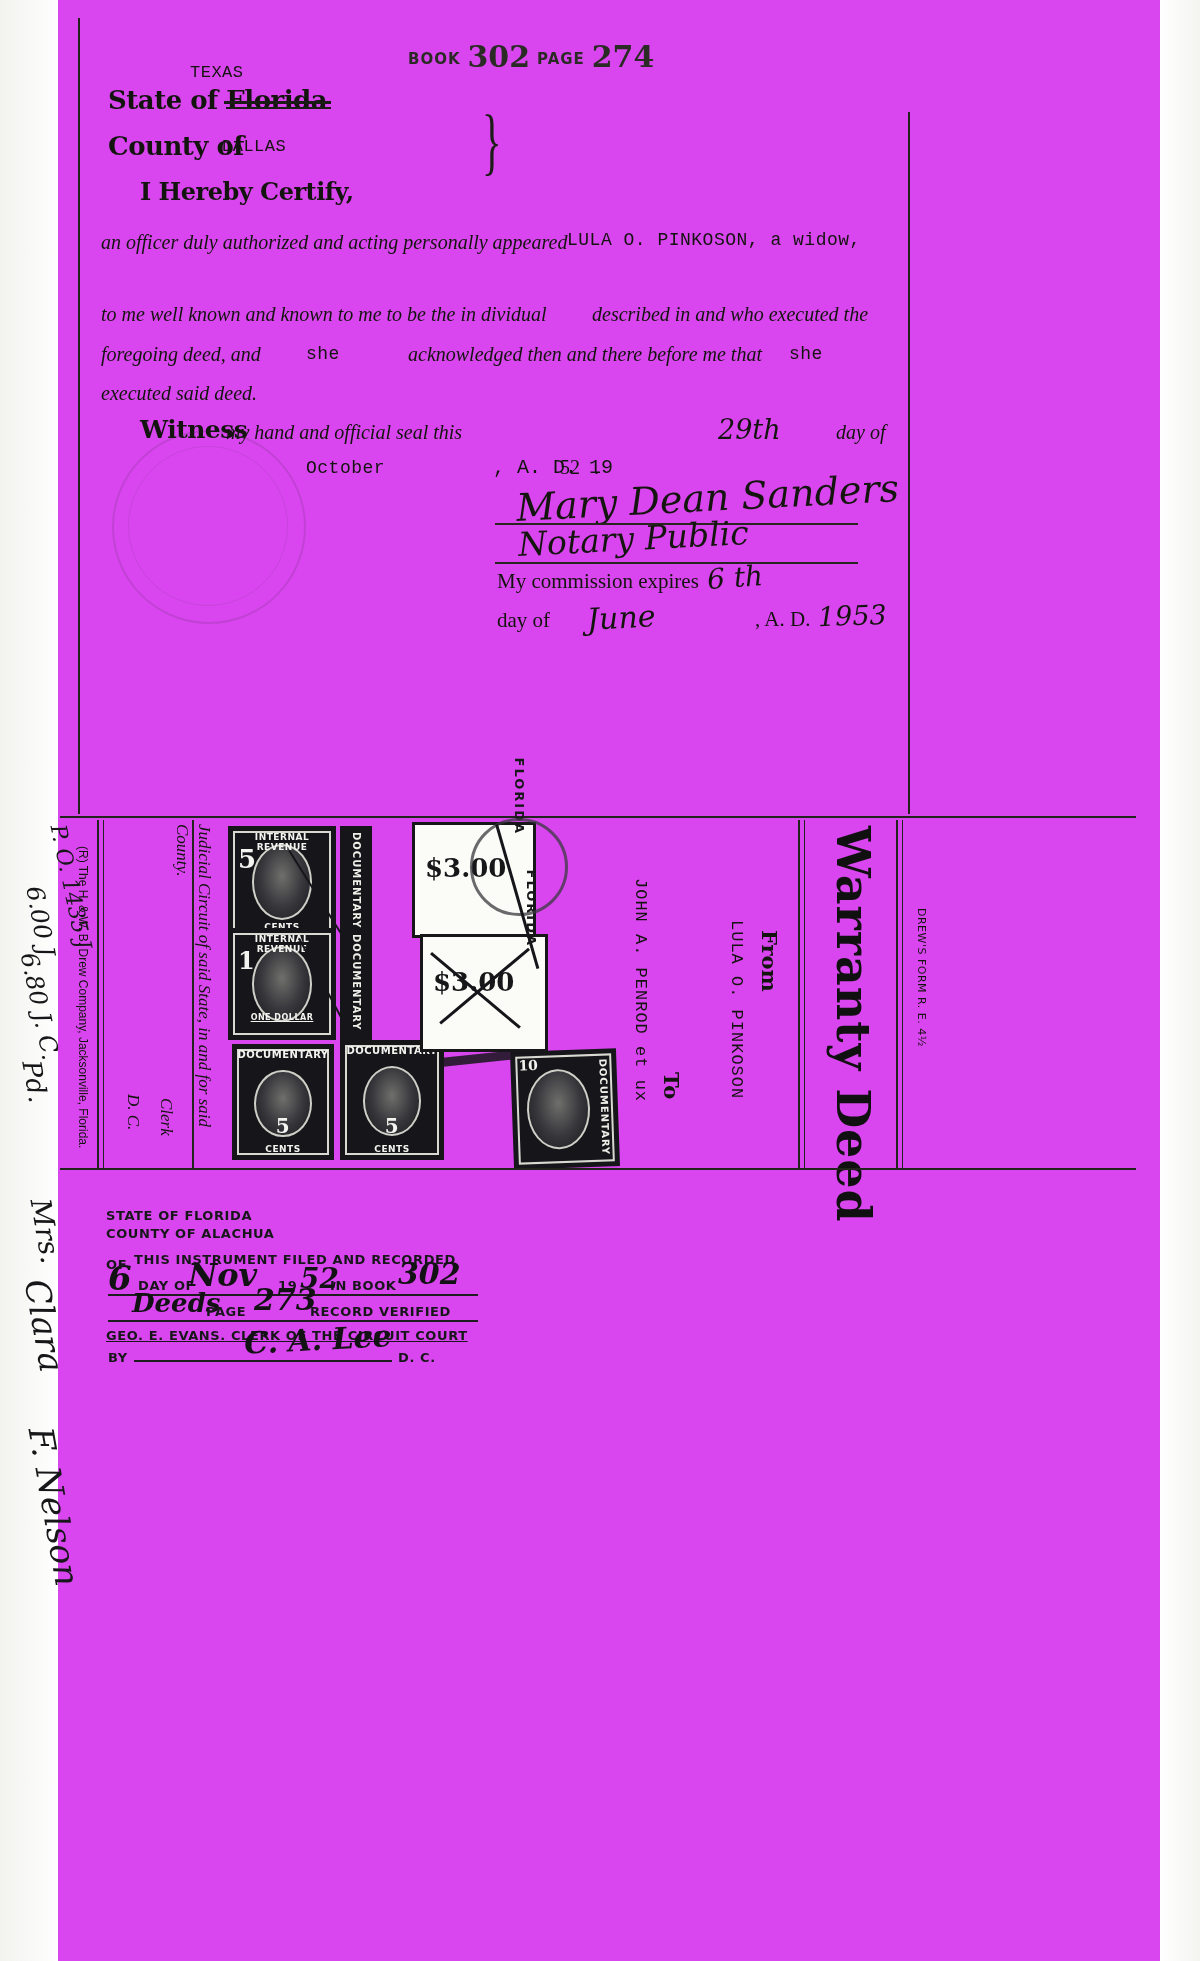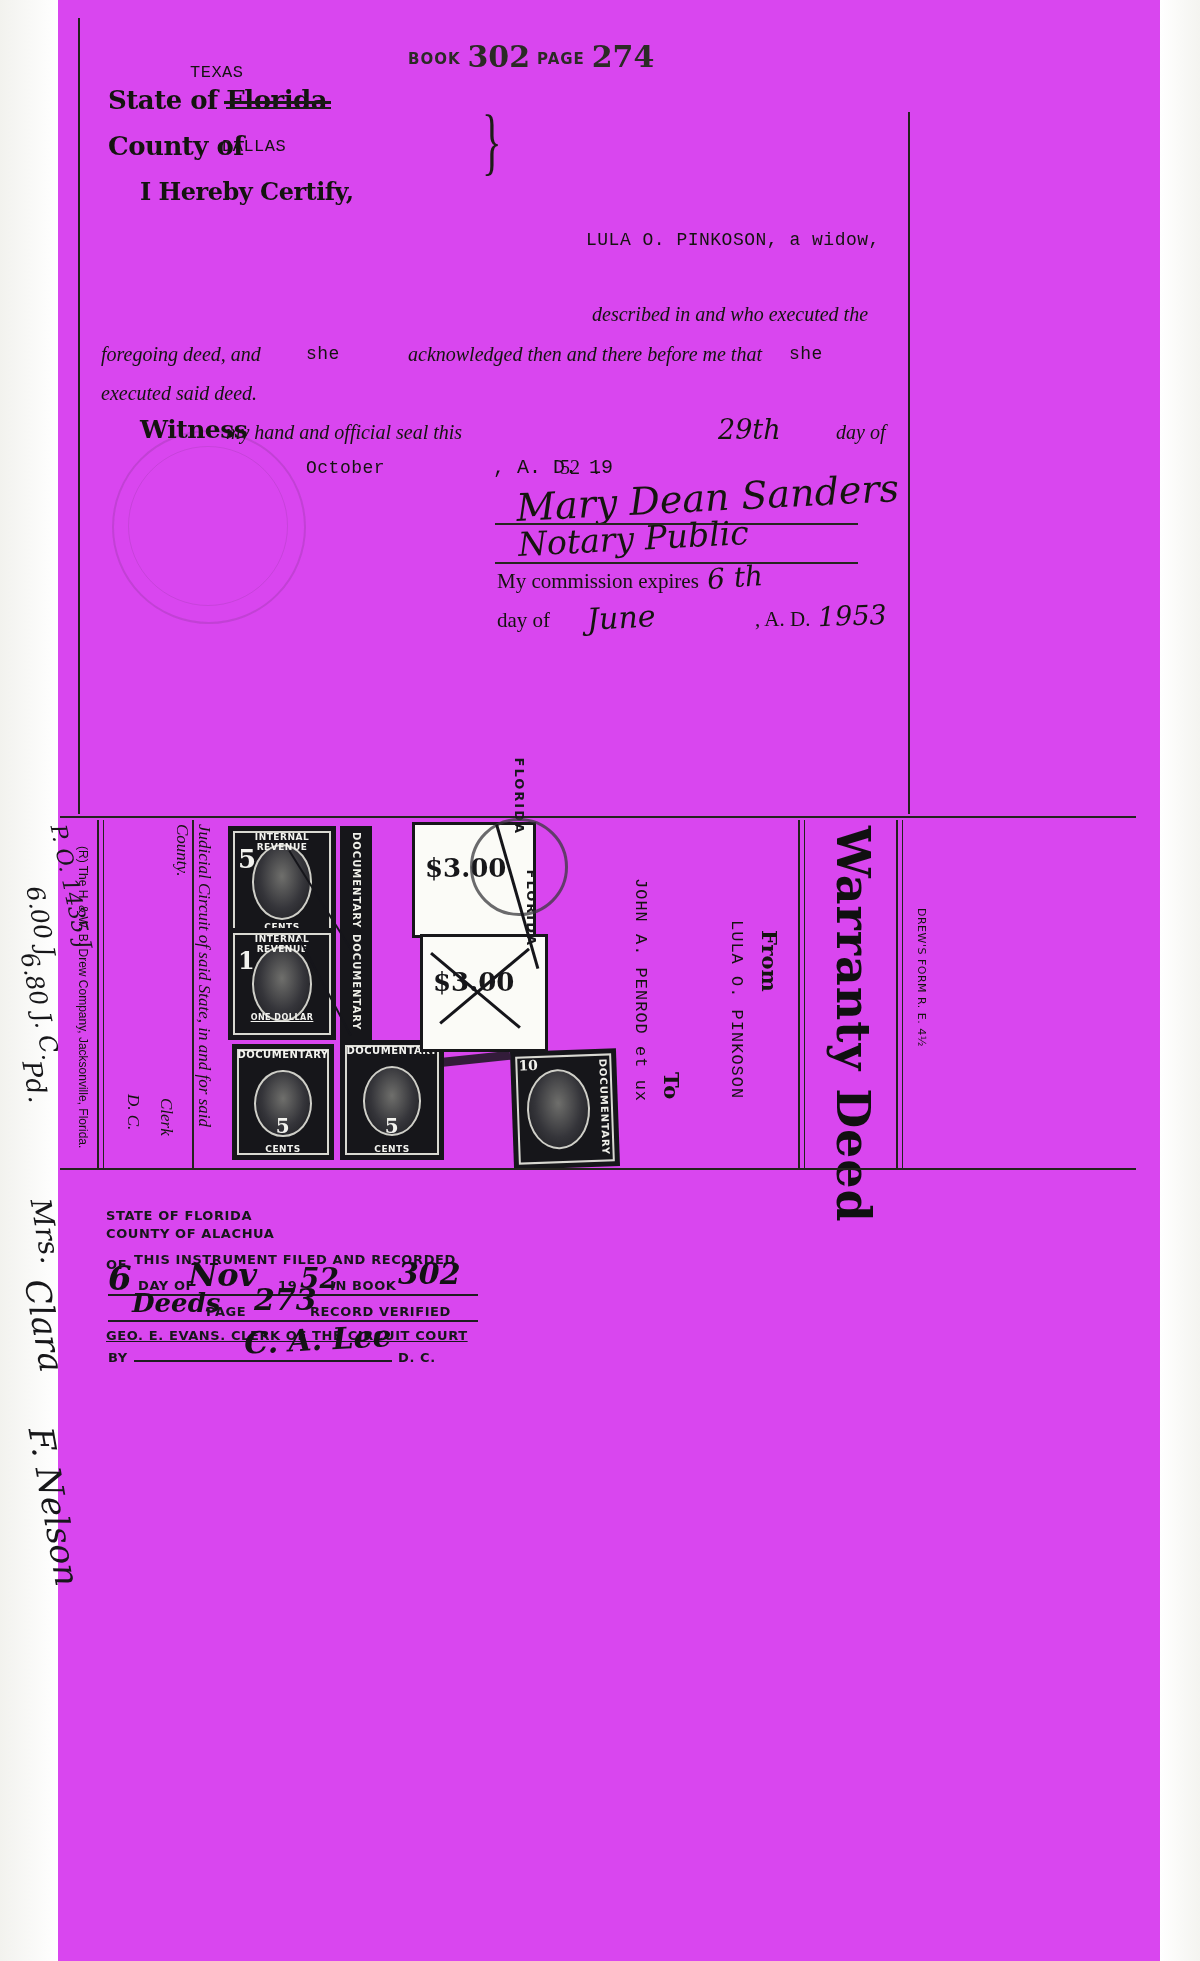--- a/index.html
+++ b/index.html
@@ -113,21 +113,21 @@
   #certify-head { top: 177px; left: 140px; font-size: 24px; }
   .body-line {
     position: absolute;
     font-size: 20px;
     font-style: italic;
     font-family: "Liberation Serif", serif;
     white-space: nowrap;
   }
   #line-1 { top: 186px; left: 313px; }
   #line-2 { top: 231px; left: 101px; }
-  #line-2-typed { top: 230px; left: 567px; font-size: 18px; padding-left: 19px; }
+  #line-2-typed { top: 230px; left: 567px; font-size: 18px; }
   #line-3 { top: 303px; left: 101px; }
   #line-3b { top: 303px; left: 592px; }
   #line-4a { top: 343px; left: 101px; }
   #line-4-she1 { top: 344px; left: 306px; font-size: 18px; }
   #line-4b { top: 343px; left: 408px; }
   #line-4-she2 { top: 344px; left: 789px; font-size: 18px; }
   #line-5 { top: 382px; left: 101px; }
 
   #witness-word { top: 415px; left: 140px; font-size: 25px; }
   #witness-rest { top: 421px; left: 226px; }
@@ -327,22 +327,24 @@
     </span>
   </div>
   <div class="abs typed" id="state-typed-over">TEXAS</div>
 
   <div class="abs blackletter" id="county-label">County of</div>
   <div class="abs typed" id="county-typed">DALLAS</div>
 
   <div class="brace">}</div>
 
   <div class="abs blackletter" id="certify-head">I Hereby Certify,</div>
+  <div class="body-line" id="line-2">an officer duly authorized and acting personally appeared</div>
   <div class="abs typed" id="line-2-typed">LULA O. PINKOSON, a widow,</div>
 
+  <div class="body-line" id="line-3">to me well known and known to me to be the in dividual</div>
   <div class="body-line" id="line-3b">described in and who executed the</div>
 
   <div class="body-line" id="line-4a">foregoing deed, and</div>
   <div class="abs typed" id="line-4-she1">she</div>
   <div class="body-line" id="line-4b">acknowledged then and there before me that</div>
   <div class="abs typed" id="line-4-she2">she</div>
 
   <div class="body-line" id="line-5">executed said deed.</div>
 
   <div class="abs blackletter" id="witness-word">Witness</div>

